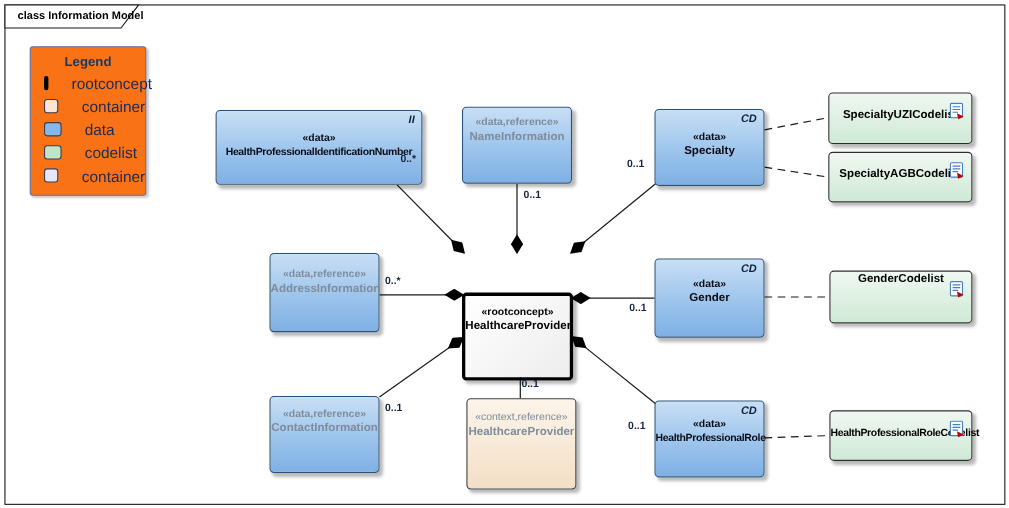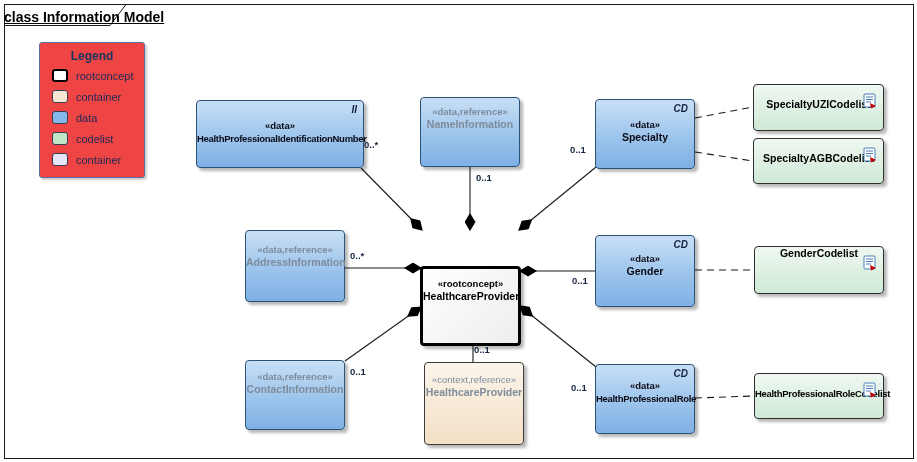--- a/index.html
+++ b/index.html
@@ -1,21 +1,21 @@
 <!DOCTYPE html>
 <html><head>
 <meta charset="utf-8">
 <style>
   html,body{margin:0;padding:0;background:#fff;}
   #canvas{
     position:relative;width:917px;height:462px;background:#fff;
     font-family:"Liberation Sans","DejaVu Sans",sans-serif;overflow:hidden;
   }
   .frame{position:absolute;left:4px;top:4px;width:908px;height:453px;border:1px solid #1a1a1a;}
-  .tab-text{position:absolute;left:4px;top:9px;font-size:14px;font-weight:bold;color:#000;z-index:5;text-decoration:underline;}
+  .tab-text{position:absolute;left:16px;top:9px;font-size:10px;font-weight:bold;color:#000;z-index:5;}
   svg.layer{position:absolute;left:0;top:0;z-index:1;}
   .node{position:absolute;z-index:2;border-radius:4px;box-sizing:border-box;
         box-shadow:3px 3px 3px rgba(0,0,0,0.28);text-align:center;}
   .node .stereo{font-size:9.5px;line-height:13px;}
   .node .nname{font-size:10.5px;font-weight:bold;line-height:13px;}
   .node .nname.small{font-size:9.5px;letter-spacing:-0.3px;white-space:nowrap;}
   .n-data{background:linear-gradient(180deg,#C8DFF5 0%,#9CC4EC 55%,#7FB0E5 100%);
           border:1px solid #2A5277;color:#0a0a14;}
   .n-data .stereo{font-weight:bold;}
   .ref .stereo,.ref .nname{color:#7E8C9C;}
@@ -23,26 +23,26 @@
           border:3px solid #000;border-radius:4px;color:#000;margin-top:38px;}
   .n-root .stereo{font-weight:bold;}
   .n-container{background:linear-gradient(180deg,#FCF5EA 0%,#F3DFC6 100%);border:1px solid #3c3c3c;}
   .n-codelist{background:linear-gradient(180deg,#F0F8F1 0%,#CFE9D6 100%);
               border:1px solid #2e2e2e;color:#000;}
   .corner{position:absolute;top:3px;right:6px;font-size:10px;font-weight:bold;
           font-style:italic;color:#10233f;}
   .doc-icon{position:absolute;top:8px;right:6px;}
   .mult{position:absolute;z-index:3;font-size:9.5px;font-weight:bold;color:#16243f;}
   
-  .legend{position:absolute;left:39px;top:42px;width:104px;height:134px;z-index:2;
-          background:#ef4444;border:1px solid #5F6FA0;border-radius:3px;
+  .legend{position:absolute;left:27px;top:42px;width:104px;height:134px;z-index:2;
+          background:#f97316;border:1px solid #5F6FA0;border-radius:3px;
           box-shadow:2px 2px 2px rgba(0,0,0,0.2);}
   .legend-title{text-align:center;font-size:12px;font-weight:bold;color:#17375E;margin-top:6px;}
   .legend-row{display:flex;align-items:center;gap:8px;margin:4px 0 0 12px;height:17px;}
-  .legend-row .lab{font-size:11px;color:#1b2a55;}
+  .legend-row .lab{font-size:14px;color:#1b2a55;margin-left:13px;}
   .sw{width:16px;height:13px;border-radius:3px;box-sizing:border-box;border:1px solid #3c3c50;}
   .sw-root{background:#FFFFFF;border:2.5px solid #000;}
   .sw-container{background:#F9E7D4;}
   .sw-data{background:#85B8EA;}
   .sw-codelist{background:#C2E4C8;}
   .sw-constraint{background:#E6E6F7;}
 </style>
 </head>
 <body>
 
@@ -95,21 +95,21 @@
     <div class="legend-row">
       <span class="sw sw-codelist"></span>
       <span class="lab">codelist</span>
     </div>
     <div class="legend-row">
       <span class="sw sw-constraint"></span>
       <span class="lab">container</span>
     </div>
   </div>
 
-  <div class="node n-data" style="left:196px;top:100px;width:168px;height:68px;padding-top:18px;">
+  <div class="node n-data" style="left:196px;top:100px;width:188px;height:68px;padding-top:18px;">
     <span class="corner">II</span>
     <div class="stereo">«data»</div>
     <div class="nname small">HealthProfessionalIdentificationNumber</div>
   </div>
 
   <div class="node n-data ref" style="left:420px;top:97px;width:100px;height:70px;padding-top:7px;">
     <div class="stereo">«data,reference»</div>
     <div class="nname">NameInformation</div>
   </div>
 

